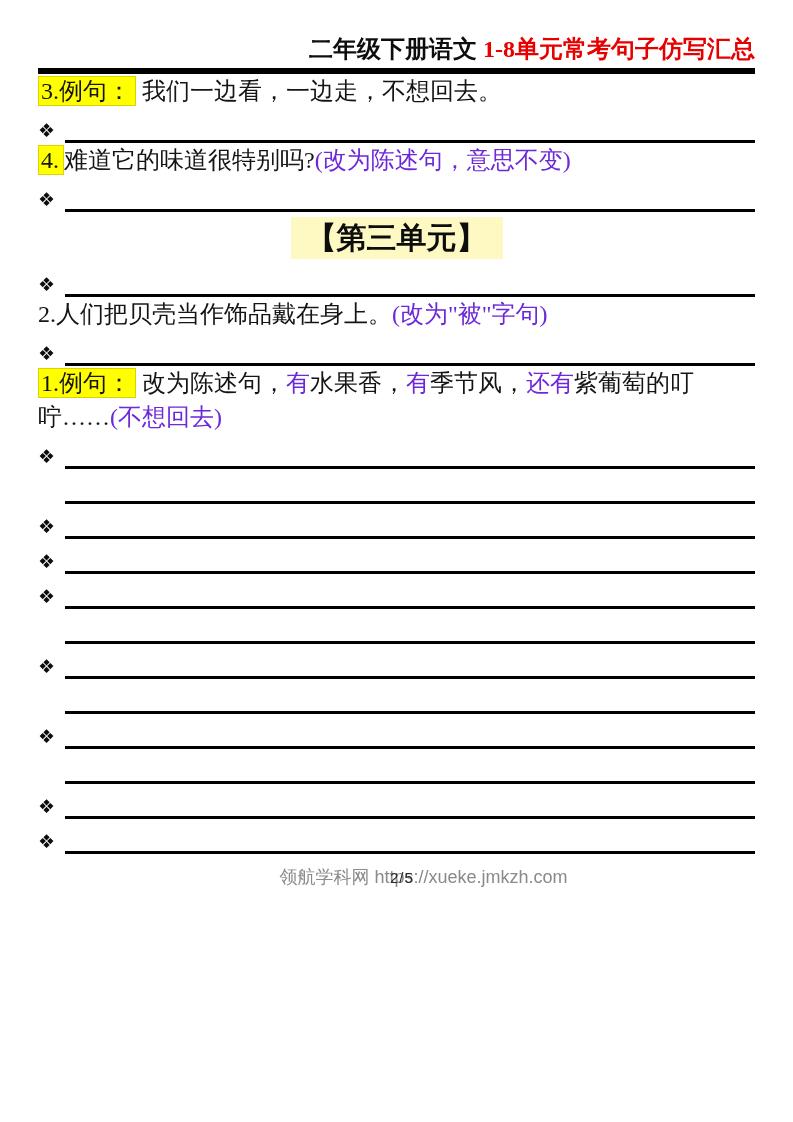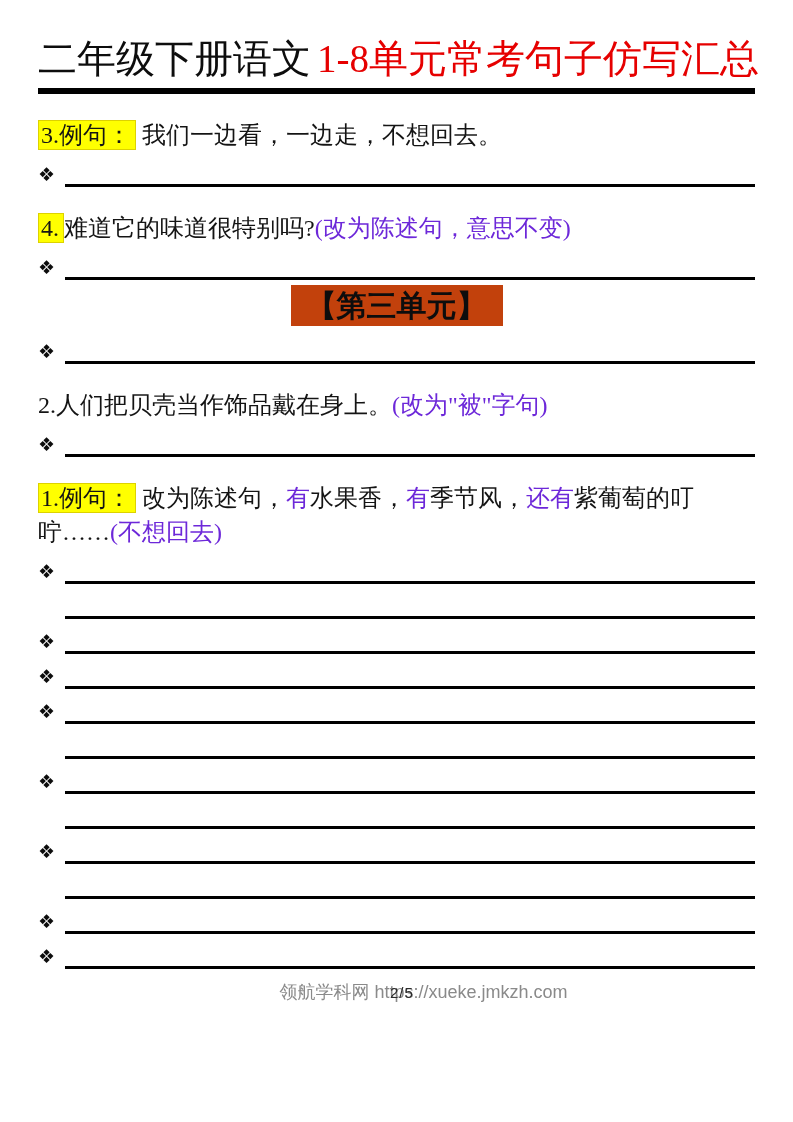--- a/index.html
+++ b/index.html
@@ -2,40 +2,40 @@
 <html><head>
 <meta charset="utf-8">
 <style>
   * { margin:0; padding:0; box-sizing:border-box; }
   html,body { background:#ffffff; }
   .page {
     width:793px; height:1122px; margin:0 auto; background:#ffffff;
     padding:34px 38px 0 38px; position:relative; overflow:hidden;
     font-family:"Liberation Serif","DejaVu Serif",serif; color:#141414;
   }
-  .title-row { white-space:nowrap; font-weight:normal; font-size:39px; line-height:1.3; letter-spacing:0px; }
+  .title-row { white-space:nowrap; font-weight:bold; font-size:24px; line-height:1.3; letter-spacing:0px;text-align:right; }
   .t-black { color:#0d0d0d; }
   .t-red { color:#e60000; margin-left:6px; }
   .title-rule { height:6px; background:#000000; margin-top:3px; }
 
-  .item { font-size:24px; line-height:34px; margin-top:24px; }
+  .item { font-size:24px; line-height:34px; margin-top:0; }
   .hl { background:#ffff00; border:1px solid #ddd200; padding:1px 4px 1px 2px; }
   .red { color:#6d28d9; }
 
   .ans { display:flex; align-items:flex-end; height:35px; }
   .bullet {
     width:27px; flex:0 0 27px; font-family:"DejaVu Sans","Liberation Sans",sans-serif;
     font-size:19px; line-height:1; padding-bottom:3px; color:#0d0d0d;
   }
   .rule { flex:1; border-bottom:3px solid #000000; }
   .cont { display:flex; align-items:flex-end; height:35px; margin-left:27px; }
 
   .sec { text-align:center; margin:5px 0 3px 0; }
   .sec-box {
-    display:inline-block; background:#c2410c; font-weight:bold;
+    display:inline-block; background:#fef9c3; font-weight:bold;
     font-size:30px; line-height:1.25; padding:2px 16px; color:#0d0d0d;
   }
 
   .footer {
     position:relative; margin-top:10px; text-align:center; padding-left:54px;
     font-family:"Liberation Sans","DejaVu Sans",sans-serif;
     font-size:18px; color:#8a8a8a; line-height:26px;
   }
   .pagenum {
     position:absolute; left:352px; top:1px; color:#2b2b2b;

